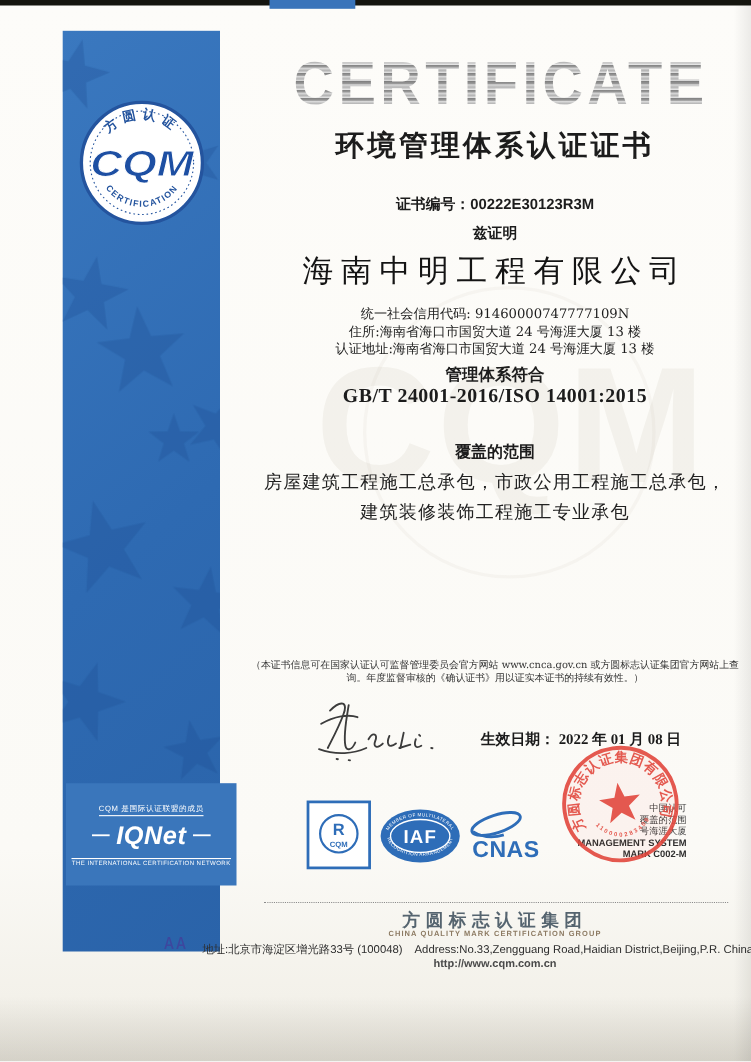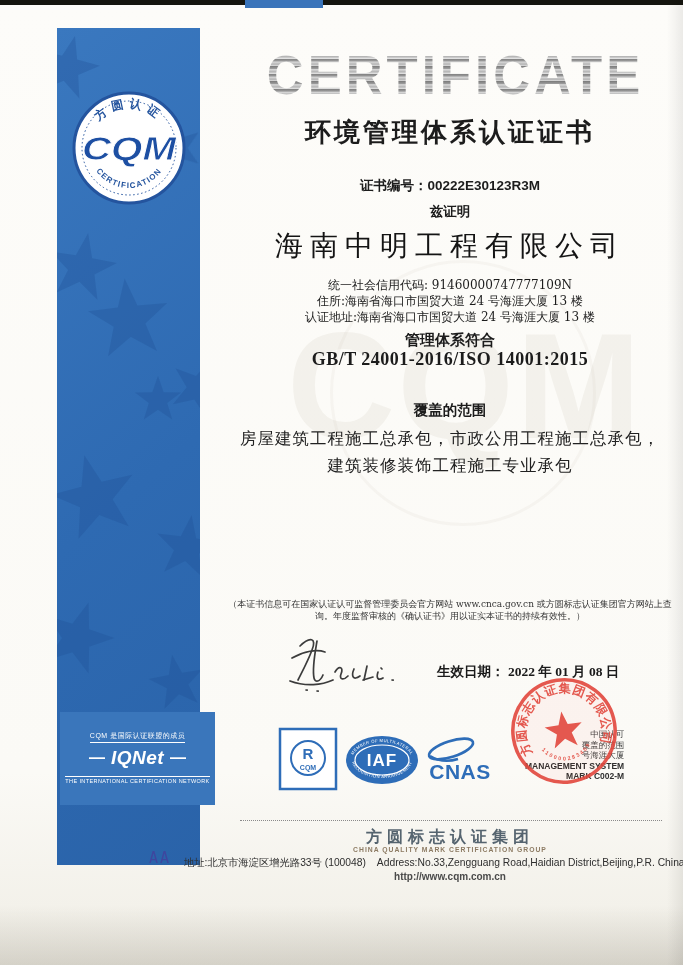--- a/index.html
+++ b/index.html
@@ -11,21 +11,21 @@
   .edge-bottom{position:absolute;left:0;bottom:0;width:100%;height:60px;background:linear-gradient(180deg,rgba(0,0,0,0) 0%,rgba(60,55,40,0.10) 100%);}
 
   
   .sidebar{position:absolute;left:57px;top:28px;width:143px;height:837px;background:linear-gradient(140deg,#3a78bf 0%,#2e6ab2 55%,#2a63a9 100%);overflow:hidden;}
   .sidebar .stars{position:absolute;inset:0;}
   .cqm-logo{position:absolute;left:70px;top:83px;width:118px;height:130px;}
   .iqnet{position:absolute;left:60px;top:712px;width:155px;height:93px;background:#3a76bb;color:#fff;text-align:center;box-sizing:border-box;padding-top:12px;}
   .iqnet .member{font-size:7px;letter-spacing:0.5px;border-bottom:1px solid #fff;display:inline-block;padding-bottom:1px;white-space:nowrap;}
   .iqnet .row{display:flex;align-items:center;justify-content:center;gap:6px;margin-top:4px;}
   .iqnet .dash{font-size:16px;font-weight:bold;}
-  .iqnet .name{font-size:19px;font-weight:800;letter-spacing:0.5px;font-style:italic;}
+  .iqnet .name{font-size:23px;font-weight:800;letter-spacing:0.5px;font-style:italic;}
   .iqnet .caption{font-size:5.5px;letter-spacing:0.4px;border-top:1px solid #fff;display:inline-block;margin-top:3px;padding-top:1.5px;white-space:nowrap;}
   .serial{position:absolute;left:92px;top:821px;font-family:"DejaVu Sans Mono",monospace;font-size:15px;letter-spacing:2px;color:#41439d;opacity:0.9;}
 
   
   .watermark-cert{position:absolute;left:233px;top:46px;width:445px;text-align:center;font-weight:800;font-size:51px;letter-spacing:4px;transform:scaleY(1.08);background:repeating-linear-gradient(180deg,#7e7e7e 0px,#9a9a9a 2px,#d9d9d9 3px,#b5b5b5 5px,#e7e7e7 7px);-webkit-background-clip:text;background-clip:text;color:transparent;white-space:nowrap;}
   .bg-cqm{position:absolute;left:285px;top:300px;width:360px;text-align:center;font-size:150px;font-weight:800;color:rgba(170,160,140,0.10);letter-spacing:2px;}
   .bg-ring{position:absolute;left:330px;top:260px;width:260px;height:260px;border:3px solid rgba(170,160,140,0.07);border-radius:50%;}
 
   .c{position:absolute;left:210px;width:480px;text-align:center;color:#1c1c1c;}
   .title{top:115px;font-size:26px;font-weight:800;letter-spacing:3px;}

